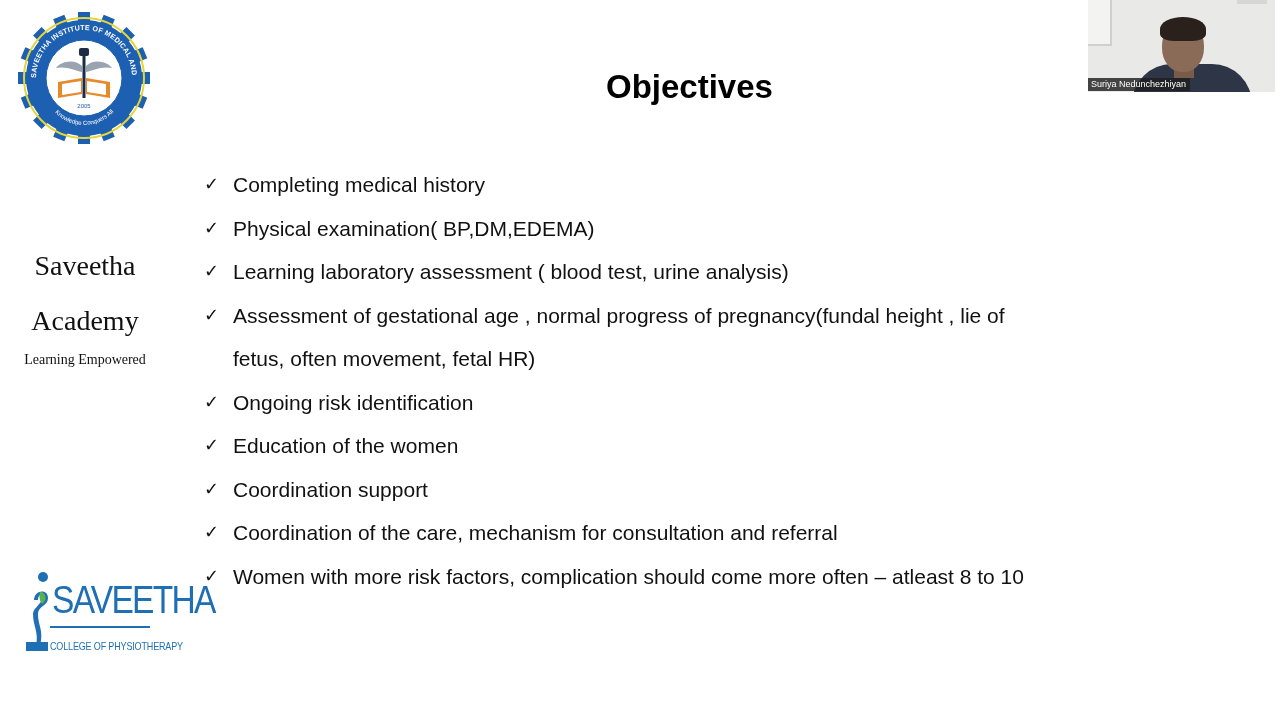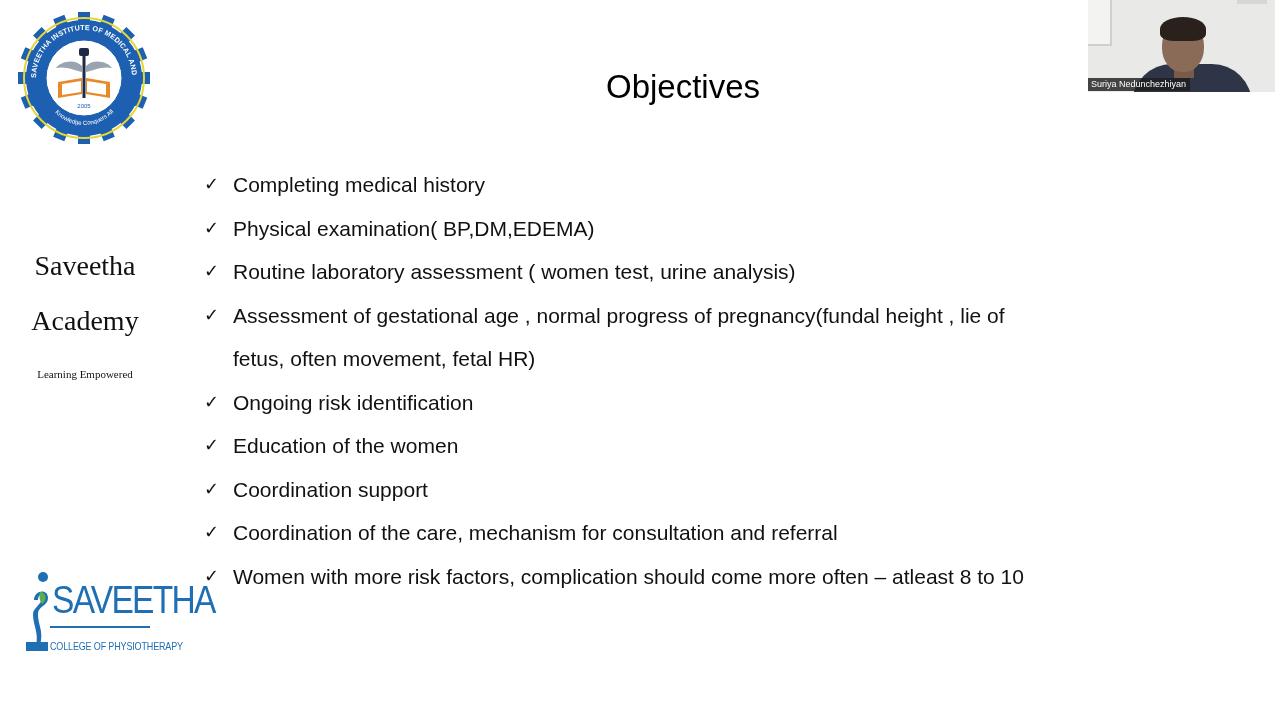--- a/index.html
+++ b/index.html
@@ -6,32 +6,32 @@
   body { width:1280px; height:720px; background:#ffffff; position:relative; overflow:hidden; font-family:"Liberation Sans", sans-serif; color:#000; }
   .slide { position:absolute; left:0; top:0; width:1280px; height:720px; background:#fff; }
 
   
   .emblem { position:absolute; left:18px; top:12px; width:132px; height:132px; }
   .emblem svg { width:132px; height:132px; display:block; }
 
   
   .academy { position:absolute; left:0; top:238px; width:170px; text-align:center; font-family:"DejaVu Serif", "Liberation Serif", serif; }
   .academy .line { font-family:"Liberation Serif", serif; font-size:28px; line-height:55px; color:#111; display:block; }
-  .academy .tag { font-family:"Liberation Serif", serif; font-size:11px; color:#111; margin-top:20px; display:block; }
+  .academy .tag { font-family:"Liberation Serif", serif; font-size:14px; color:#111; margin-top:4px; display:block; }
 
   
   .college { position:absolute; left:24px; top:566px; width:130px; height:92px; }
   .college .mark { position:absolute; left:6px; top:4px; width:22px; height:80px; }
   .college .name { position:absolute; left:28px; top:14px; font-family:"Liberation Sans", sans-serif; font-size:39px; color:#1f6fb5; letter-spacing:-2px; transform:scaleX(0.86); transform-origin:left top; line-height:40px; }
   .college .rule { position:absolute; left:26px; top:60px; width:100px; height:2px; background:#1f6fb5; }
   .college .sub { position:absolute; left:26px; top:74px; font-size:11px; color:#1f6fb5; transform:scaleX(0.82); transform-origin:left top; white-space:nowrap; letter-spacing:-0.2px; }
   .college .badge { position:absolute; left:2px; top:76px; width:22px; height:9px; background:#1f6fb5; }
 
   
-  .title { position:absolute; left:606px; top:68px; font-size:33px; font-weight:normal; color:#000; }
+  .title { position:absolute; left:606px; top:68px; font-size:33px; font-weight:bold; color:#000; }
 
   
   .bullets { position:absolute; left:204px; top:163px; width:980px; margin:0; padding:0; list-style:none; }
   .bullets li { position:relative; padding-left:29px; font-size:21px; line-height:43.5px; color:#111; }
   .bullets li .check { position:absolute; left:0; top:0; font-size:18px; color:#111; }
 
   
   .video { position:absolute; left:1088px; top:0; width:187px; height:92px; background:#e9e9e7; overflow:hidden; }
   .video .board { position:absolute; left:0; top:0; width:22px; height:44px; background:#f3f3f2; border-right:2px solid #cfcfcf; border-bottom:2px solid #cfcfcf; }
   .video .frame { position:absolute; right:8px; top:0; width:30px; height:4px; background:#d6d6d4; }
@@ -112,21 +112,21 @@
     <div class="rule"></div>
     <div class="badge"></div>
     <div class="sub">COLLEGE OF PHYSIOTHERAPY</div>
   </div>
 
   <div class="title">Objectives</div>
 
   <ul class="bullets">
     <li><span class="check">✓</span><span>Completing medical history</span></li>
     <li><span class="check">✓</span><span>Physical examination( BP,DM,EDEMA)</span></li>
-    <li><span class="check">✓</span><span>Routine laboratory assessment ( women test, urine analysis)</span></li>
+    <li><span class="check">✓</span><span>Learning laboratory assessment ( blood test, urine analysis)</span></li>
     <li><span class="check">✓</span><span>Assessment of gestational age , normal progress of pregnancy(fundal height , lie of</span></li>
     <li><span>fetus, often movement, fetal HR)</span></li>
     <li><span class="check">✓</span><span>Ongoing risk identification</span></li>
     <li><span class="check">✓</span><span>Education of the women</span></li>
     <li><span class="check">✓</span><span>Coordination support</span></li>
     <li><span class="check">✓</span><span>Coordination of the care, mechanism for consultation and referral</span></li>
     <li><span class="check">✓</span><span>Women with more risk factors, complication should come more often – atleast 8 to 10</span></li>
   </ul>
 </div>
 

